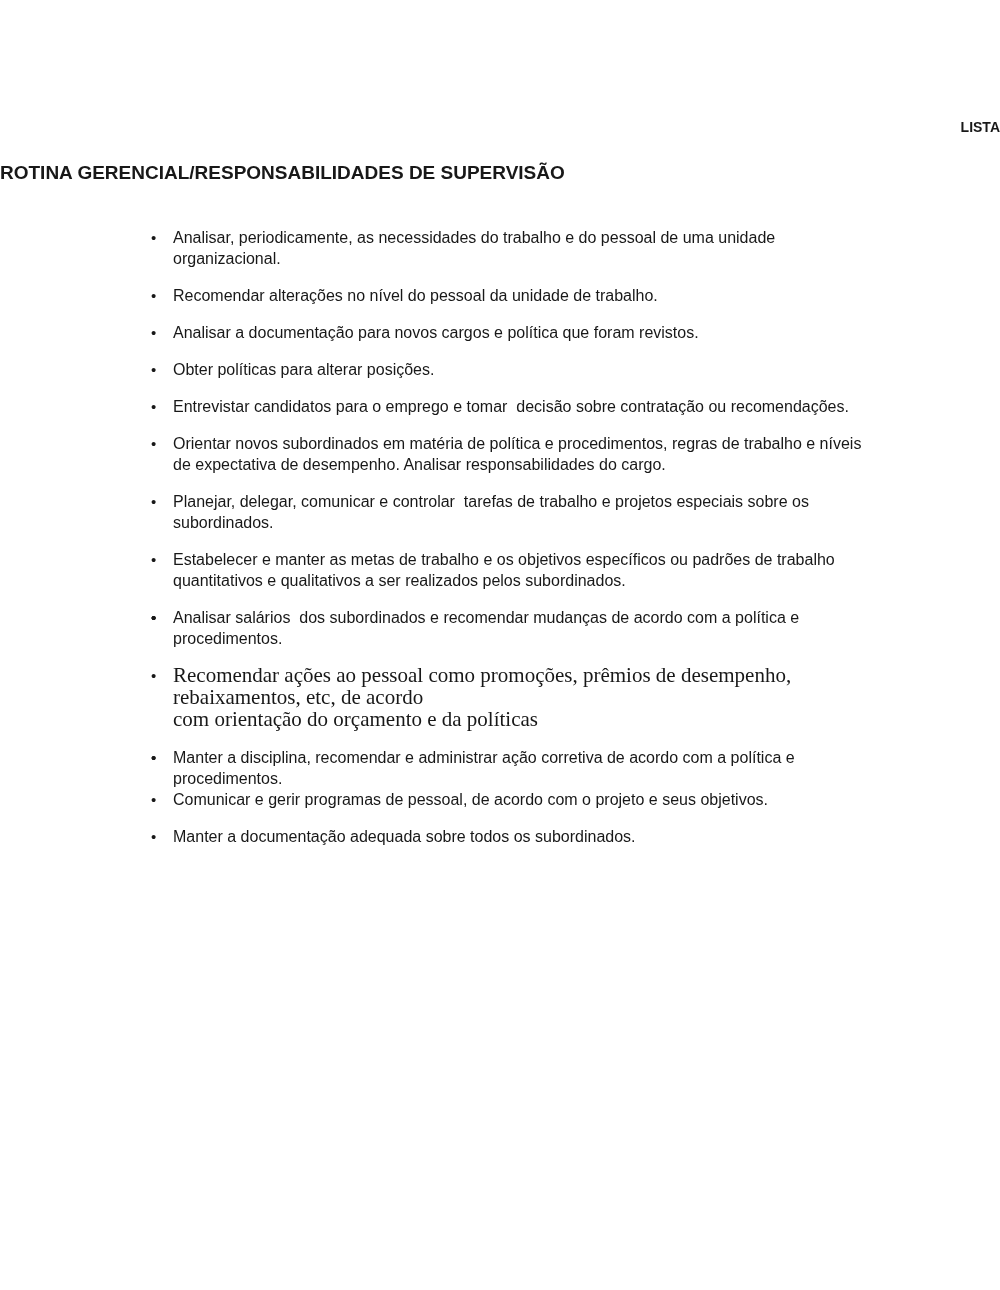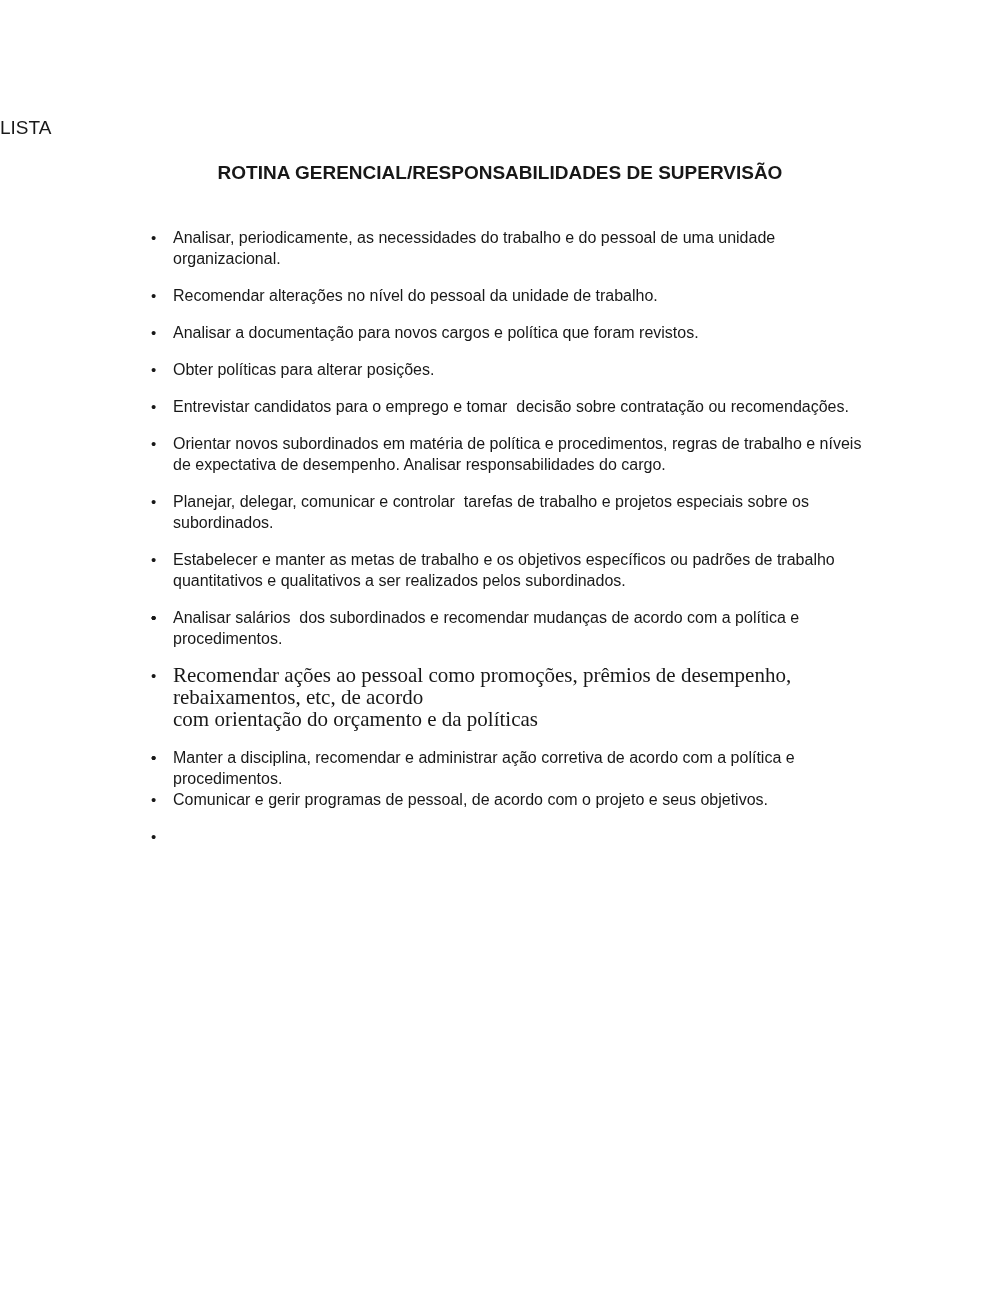--- a/index.html
+++ b/index.html
@@ -17,28 +17,27 @@
   .page {
     position: relative;
     width: 1000px;
     height: 1290px;
     padding-top: 117px;
     box-sizing: border-box;
     background: #ffffff;
   }
   .title {
     margin: 0 0 24px 0;
-    text-align: left;
-    font-size: 19px;
+    text-align: right;
+    font-size: 14px;
     line-height: 21px;
-    font-weight: 400;
+    font-weight: 700;
   }
   .subtitle {
     margin: 0 0 44px 0;
-    text-align: center;
     font-size: 19px;
     line-height: 21px;
     font-weight: 700;
   }
   .bullet-list {
     list-style: none;
     margin: 0 110px 0 151px;
     padding: 0;
   }
   .item {
@@ -134,15 +133,16 @@
       <span class="marker">•</span>
       <span class="text">Manter a disciplina, recomendar e administrar ação corretiva de acordo com a política e
 procedimentos.</span>
     </li>
     <li class="item">
       <span class="marker">•</span>
       <span class="text">Comunicar e gerir programas de pessoal, de acordo com o projeto e seus objetivos.</span>
     </li>
     <li class="item">
       <span class="marker">•</span>
+      <span class="text">Manter a documentação adequada sobre todos os subordinados.</span>
     </li>
   </ul>
 </div>
 
 </body></html>

